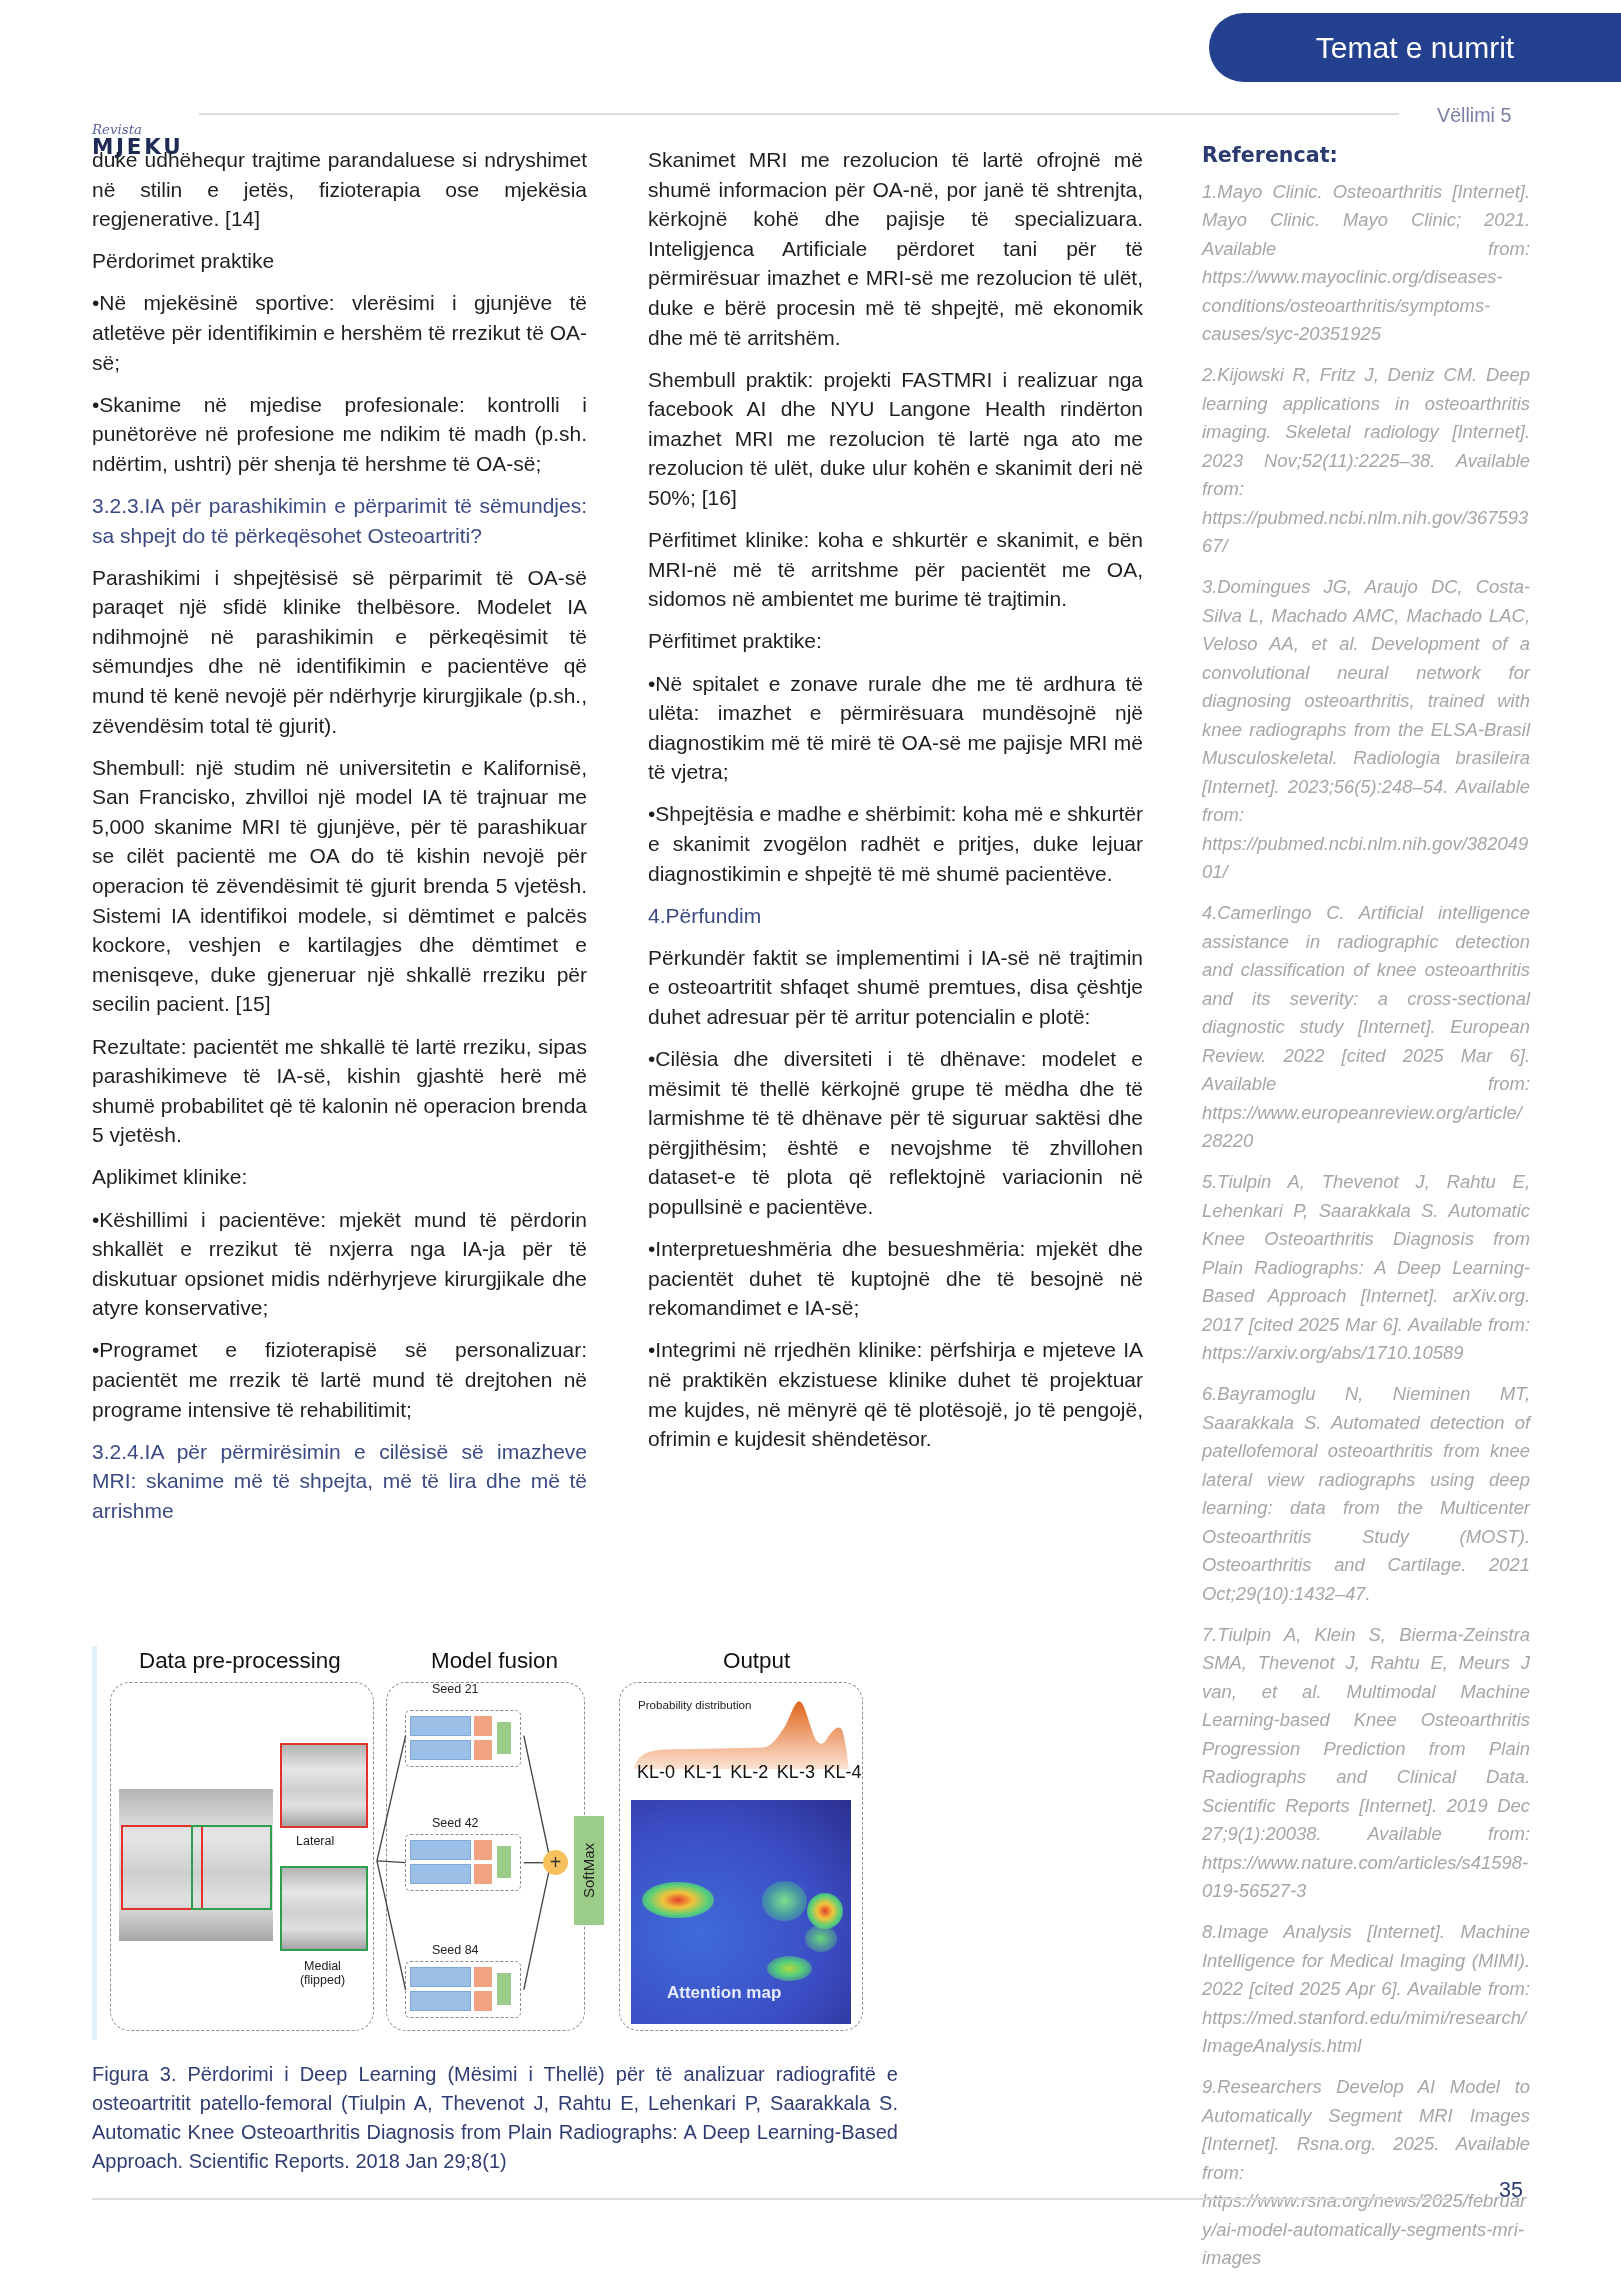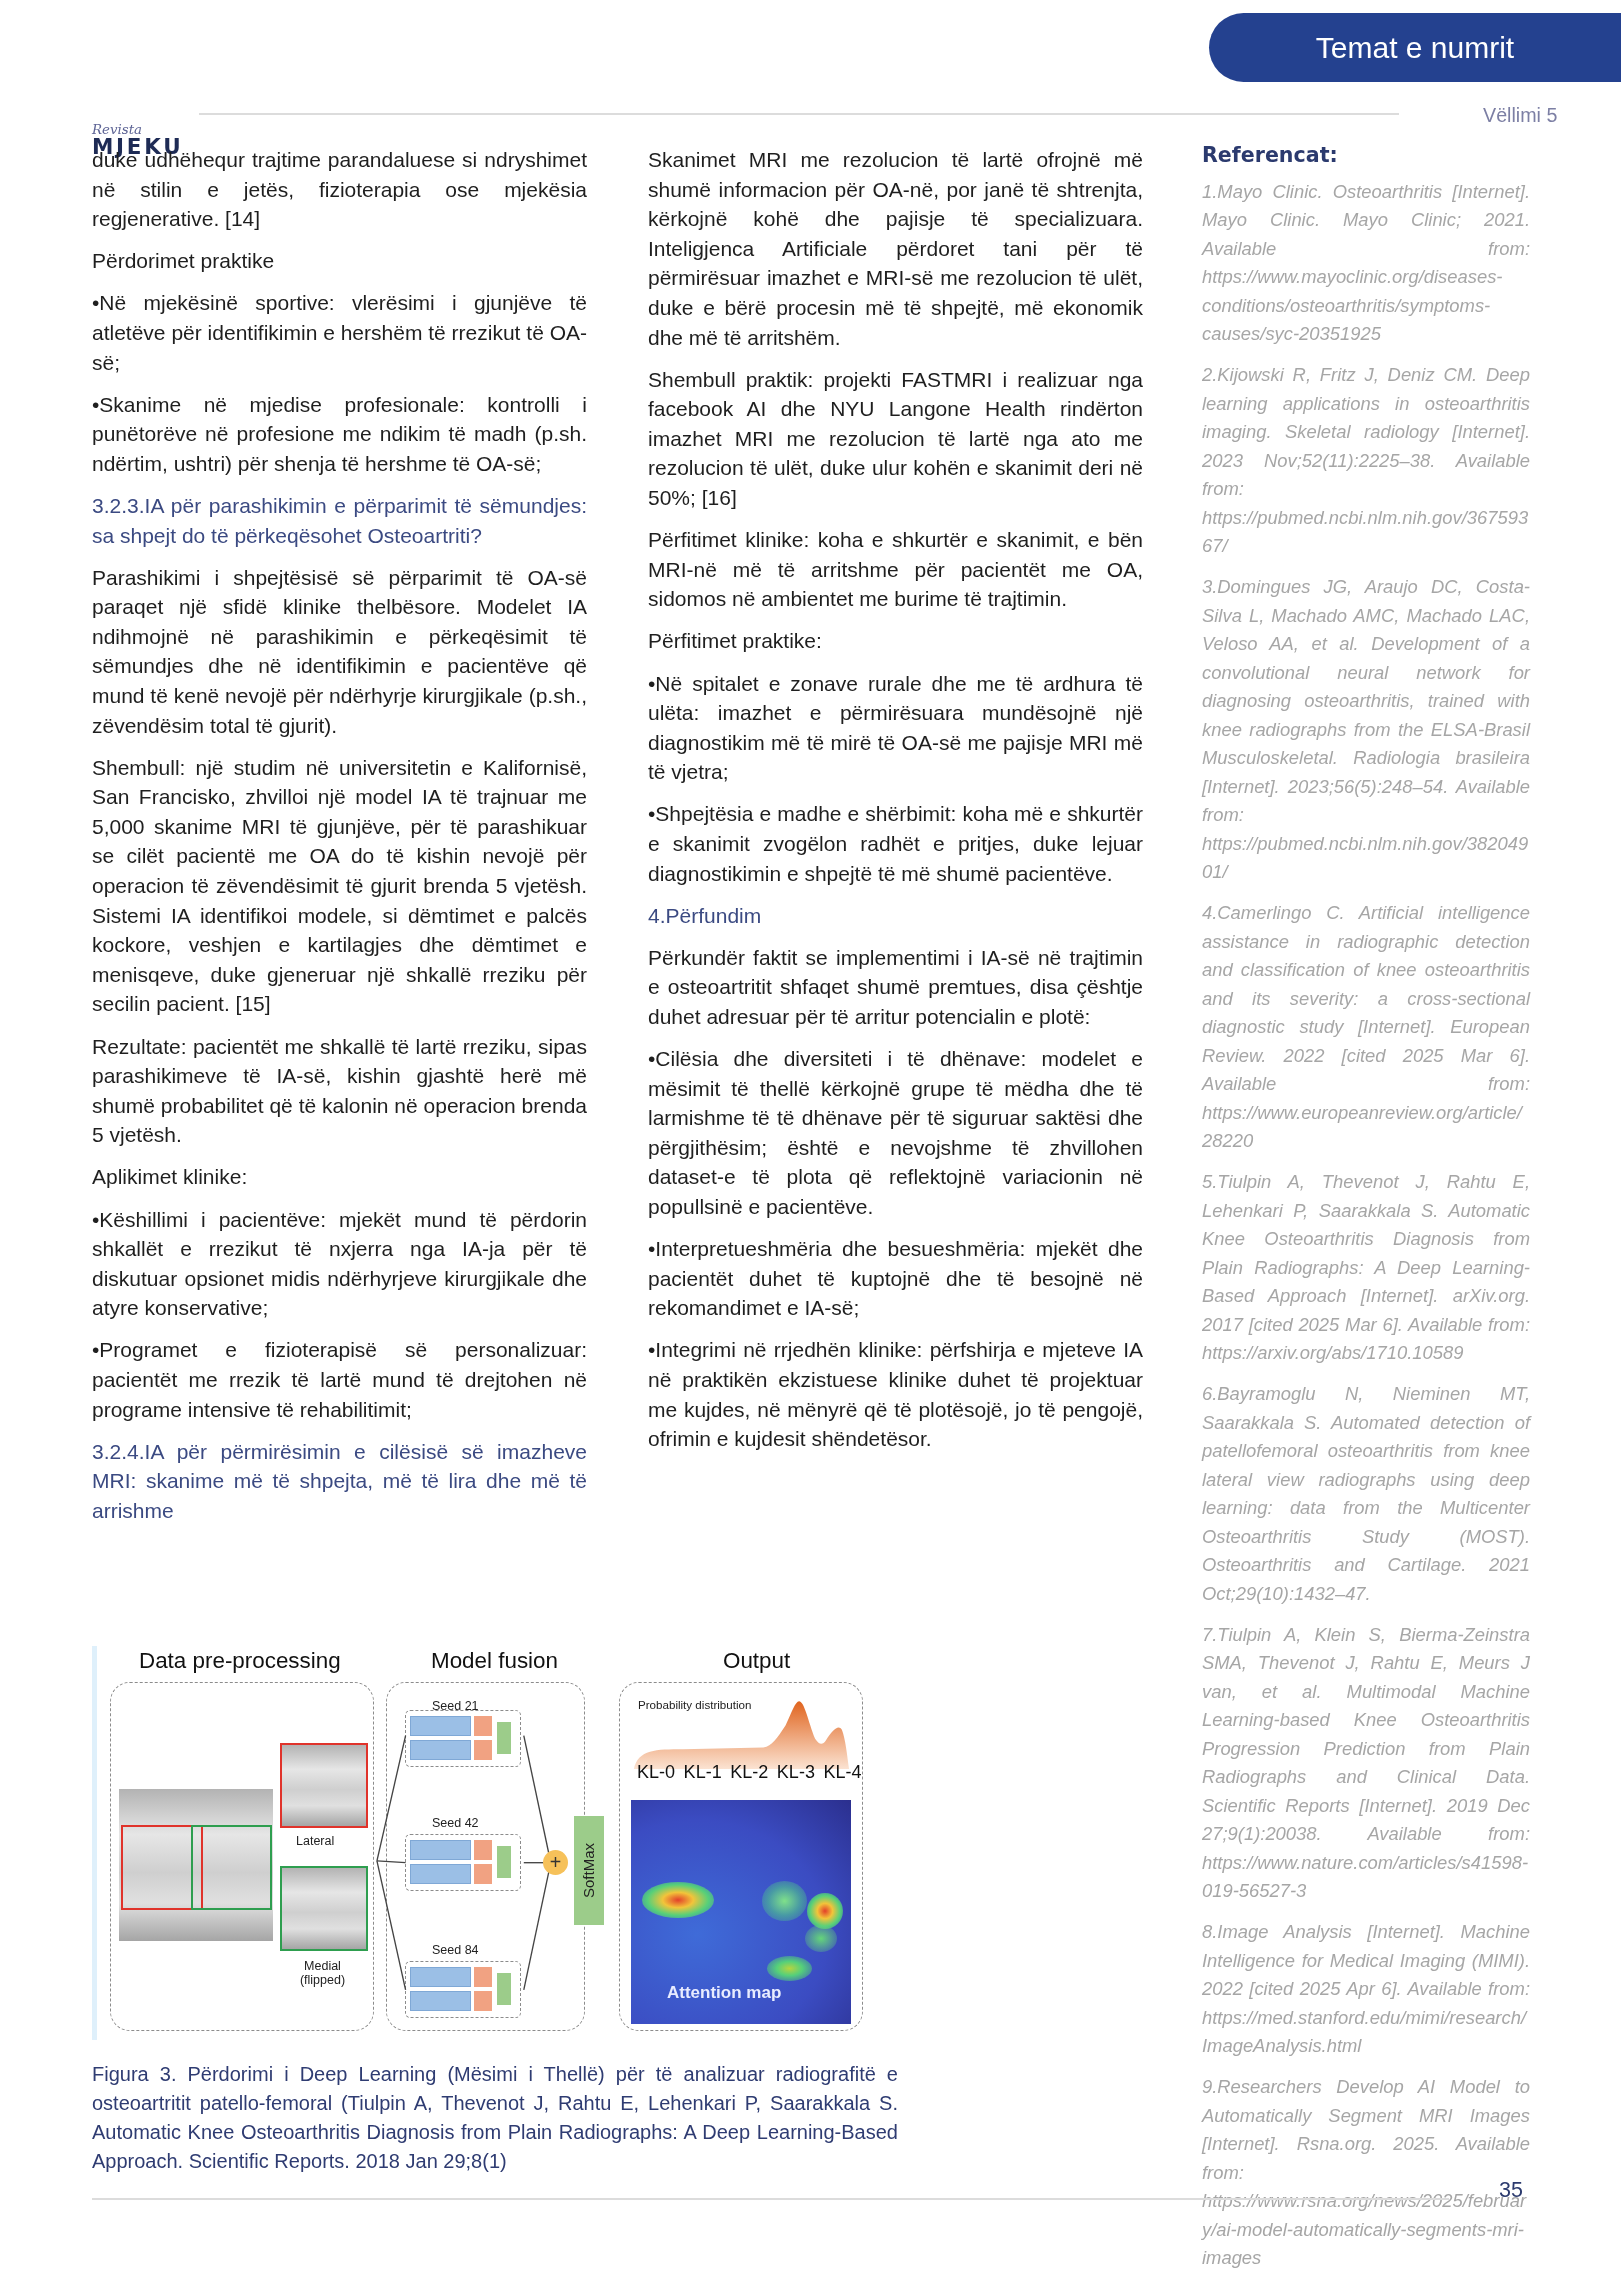--- a/index.html
+++ b/index.html
@@ -9,21 +9,21 @@
   .header-tab {
     position: absolute; left: 1209px; top: 13.4px; width: 412px; height: 69px;
     background: #24418f; border-radius: 36px 0 0 36px;
     color: #fff; font-size: 30px; display: flex; align-items: center; justify-content: center;
     padding-left: 0px;
   }
   .logo { position: absolute; left: 92px; top: 88px; margin-top: 35px; }
   .logo-small { font-family: "DejaVu Serif", serif; font-style: italic; color: #5e6596; font-size: 13.4px; line-height: 13.4px; }
   .logo-big { font-family: "DejaVu Sans", sans-serif; font-weight: bold; color: #1e2b55; font-size: 21.5px; letter-spacing: 2.7px; line-height: 21.5px; }
   .header-rule { position: absolute; left: 199px; top: 113px; width: 1200px; height: 1.8px; background: #dcdcdc; }
-  .volume { position: absolute; left: 1437px; top: 104px; font-size: 19.7px; color: #7c7fa4; margin-left: 46px; }
+  .volume { position: absolute; left: 1437px; top: 104px; font-size: 19.7px; color: #7c7fa4; }
 
   .col { position: absolute; font-size: 21px; line-height: 29.6px; text-align: justify; color: #1f1f1f; }
   .col p { margin-bottom: 12.5px; }
   .col1 { left: 92px; top: 145px; width: 495px; }
   .col2 { left: 648px; top: 145px; width: 495px; }
   .heading { color: #3b4a82; }
 
   .refs { position: absolute; left: 1202px; top: 143px; width: 328px; }
   .refs-title { font-family: "DejaVu Sans", sans-serif; font-weight: bold; color: #2b3a6e; font-size: 20.6px; margin-bottom: 10.7px; }
   .ref { font-style: italic; color: #a6a6a6; font-size: 18.4px; line-height: 28.5px; text-align: justify; margin-bottom: 12.5px; word-break: break-word; font-family: "Liberation Sans", sans-serif; }
@@ -118,21 +118,21 @@
   <div style="position:absolute;left:204px;top:188px;font-size:12.5px;color:#222;">Lateral</div>
   <div class="xray" style="left:188px;top:220px;width:88px;height:85px;border:2.7px solid #2e9e4f;"></div>
   <div style="position:absolute;left:202px;top:313px;font-size:12.5px;color:#222;text-align:center;width:57px;">
     <div>Medial</div>
     <div>(flipped)</div>
   </div>
 
   <div class="fig-title" style="left:339px;top:1.8px;">Model fusion</div>
   <div class="dash-box" style="left:294px;top:36px;width:199px;height:349px;"></div>
 
-  <div class="seed-label" style="left:340px;top:53px;">Seed 21</div>
+  <div class="seed-label" style="left:340px;top:36px;">Seed 21</div>
   <div class="seed-box" style="left:313px;top:64px;">
     <div class="blk-blue" style="left:3.6px;top:5.4px;width:61px;height:19.7px;"></div>
     <div class="blk-blue" style="left:3.6px;top:29px;width:61px;height:19.7px;"></div>
     <div class="blk-orange" style="left:68px;top:5.4px;width:18px;height:19.7px;"></div>
     <div class="blk-orange" style="left:68px;top:29px;width:18px;height:19.7px;"></div>
     <div class="blk-green" style="left:91px;top:10.7px;width:14.3px;height:32px;"></div>
   </div>
 
   <div class="seed-label" style="left:340px;top:170px;">Seed 42</div>
   <div class="seed-box" style="left:313px;top:188px;">

